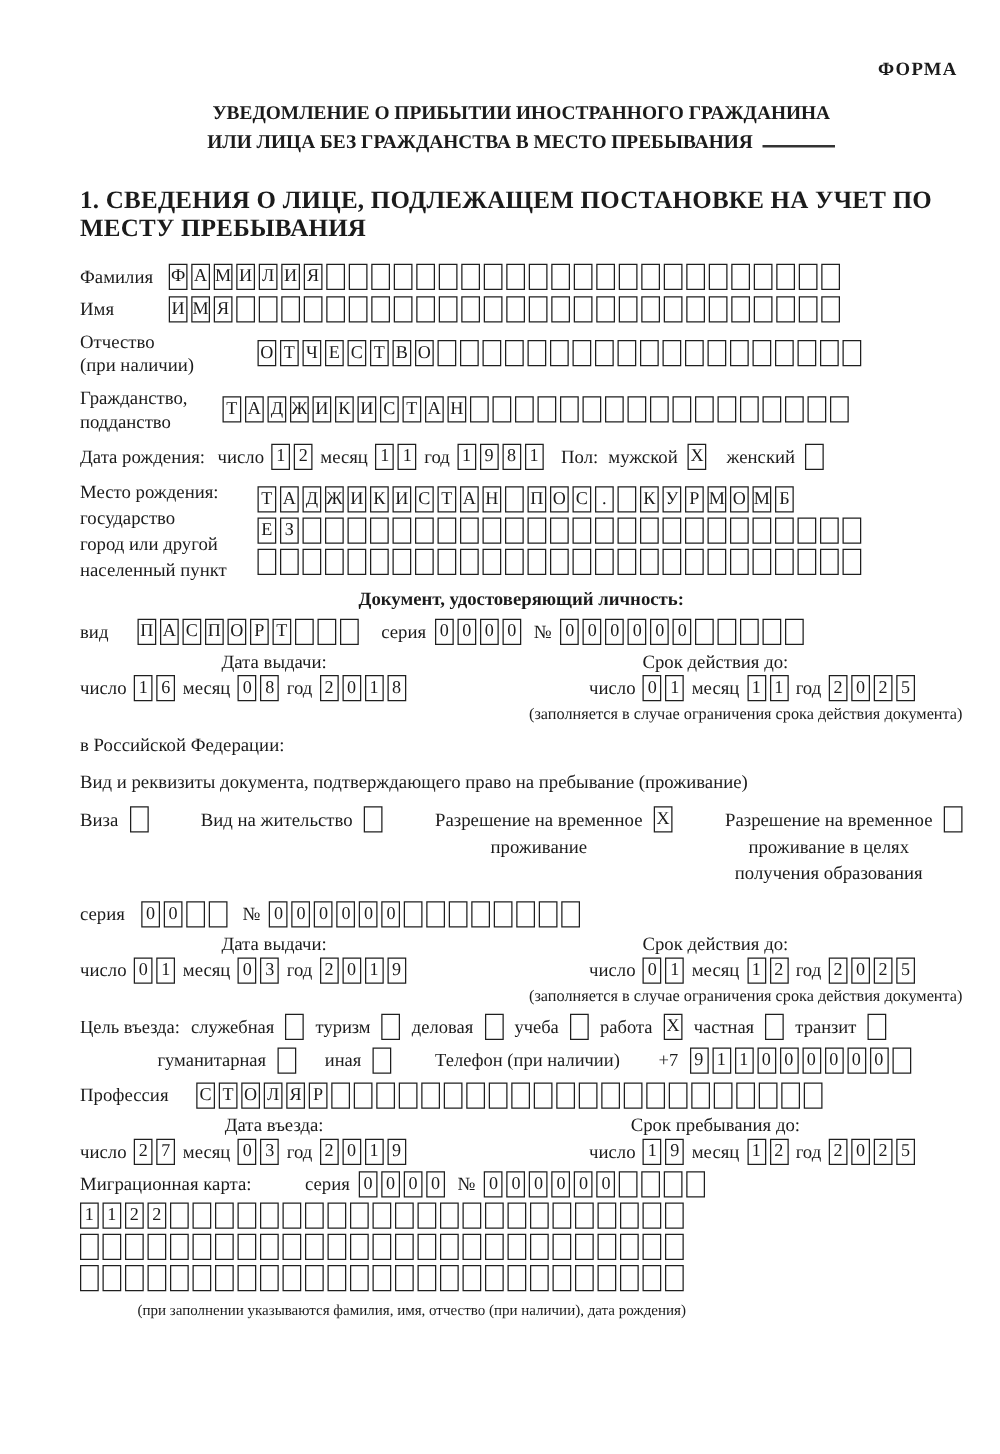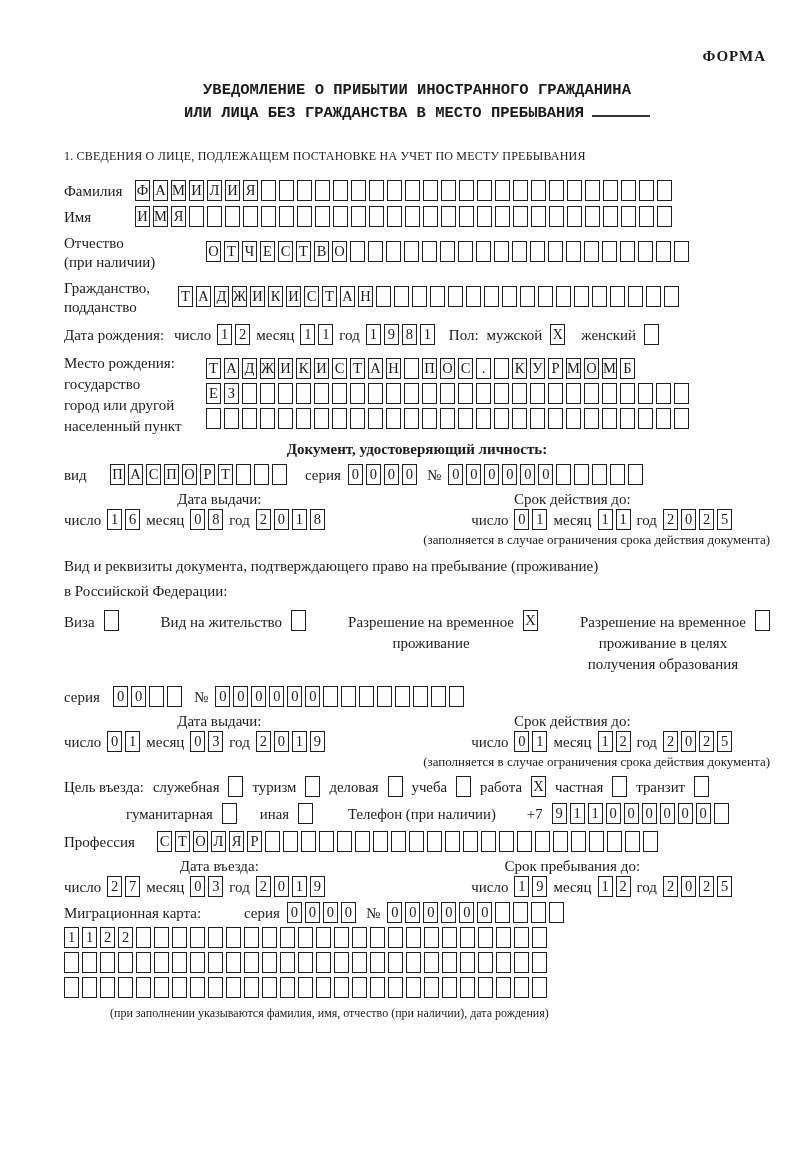--- a/index.html
+++ b/index.html
@@ -12,23 +12,23 @@
     overflow: hidden;
   }
   .page { padding: 38px 30px 0 64px; width: 800px; }
 
   
   .appendix { width: 190px; margin-left: auto; margin-right: 8px; font-size: 13.5px; line-height: 19px; }
   .appendix .gap { display: block; height: 4px; }
   .forma { text-align: right; font-weight: bold; letter-spacing: 1px; font-size: 15px; margin: 10px 4px 0 0; }
 
   
-  .title { text-align: center; font-weight: bold; font-size: 15.5px; line-height: 23px; margin-top: 14px; font-family: Liberation Mono, monospace; }
+  .title { text-align: center; font-weight: bold; font-size: 15.5px; line-height: 23px; margin-top: 14px; }
   .title-blank { display: inline-block; width: 58px; border-bottom: 2px solid #333; margin-left: 8px; }
-  .sec-heading { font-weight: normal; font-size: 12px; margin-top: 24px; letter-spacing: .2px; }
+  .sec-heading { font-weight: bold; font-size: 20px; margin-top: 24px; letter-spacing: .2px; }
 
   
   .cells { display: inline-flex; gap: 3px; flex: 0 0 auto; }
   .cell {
     width: 15px; height: 21px; flex: 0 0 auto;
     border: 1.6px solid #1f1f1f;
     display: inline-block; text-align: center;
     font-size: 14.5px; line-height: 19px;
     background: #fff;
   }
@@ -425,22 +425,22 @@
       <span class="cells">
           <span class="cell">2</span>
           <span class="cell">0</span>
           <span class="cell">2</span>
           <span class="cell">5</span>
         </span>
     </span>
   </div>
   <div class="note">(заполняется в случае ограничения срока действия документа)</div>
 
+  <div class="intro" style="margin-top:0">в Российской Федерации:</div>
   <div class="intro">Вид и реквизиты документа, подтверждающего право на пребывание (проживание)</div>
-  <div class="intro" style="margin-top:0">в Российской Федерации:</div>
 
   <div class="opts-row">
     <span class="opt">
       <span class="opt-label">Виза</span>
       <span class="cell"></span>
     </span>
     <span class="opt">
       <span class="opt-label">Вид на жительство</span>
       <span class="cell"></span>
     </span>

